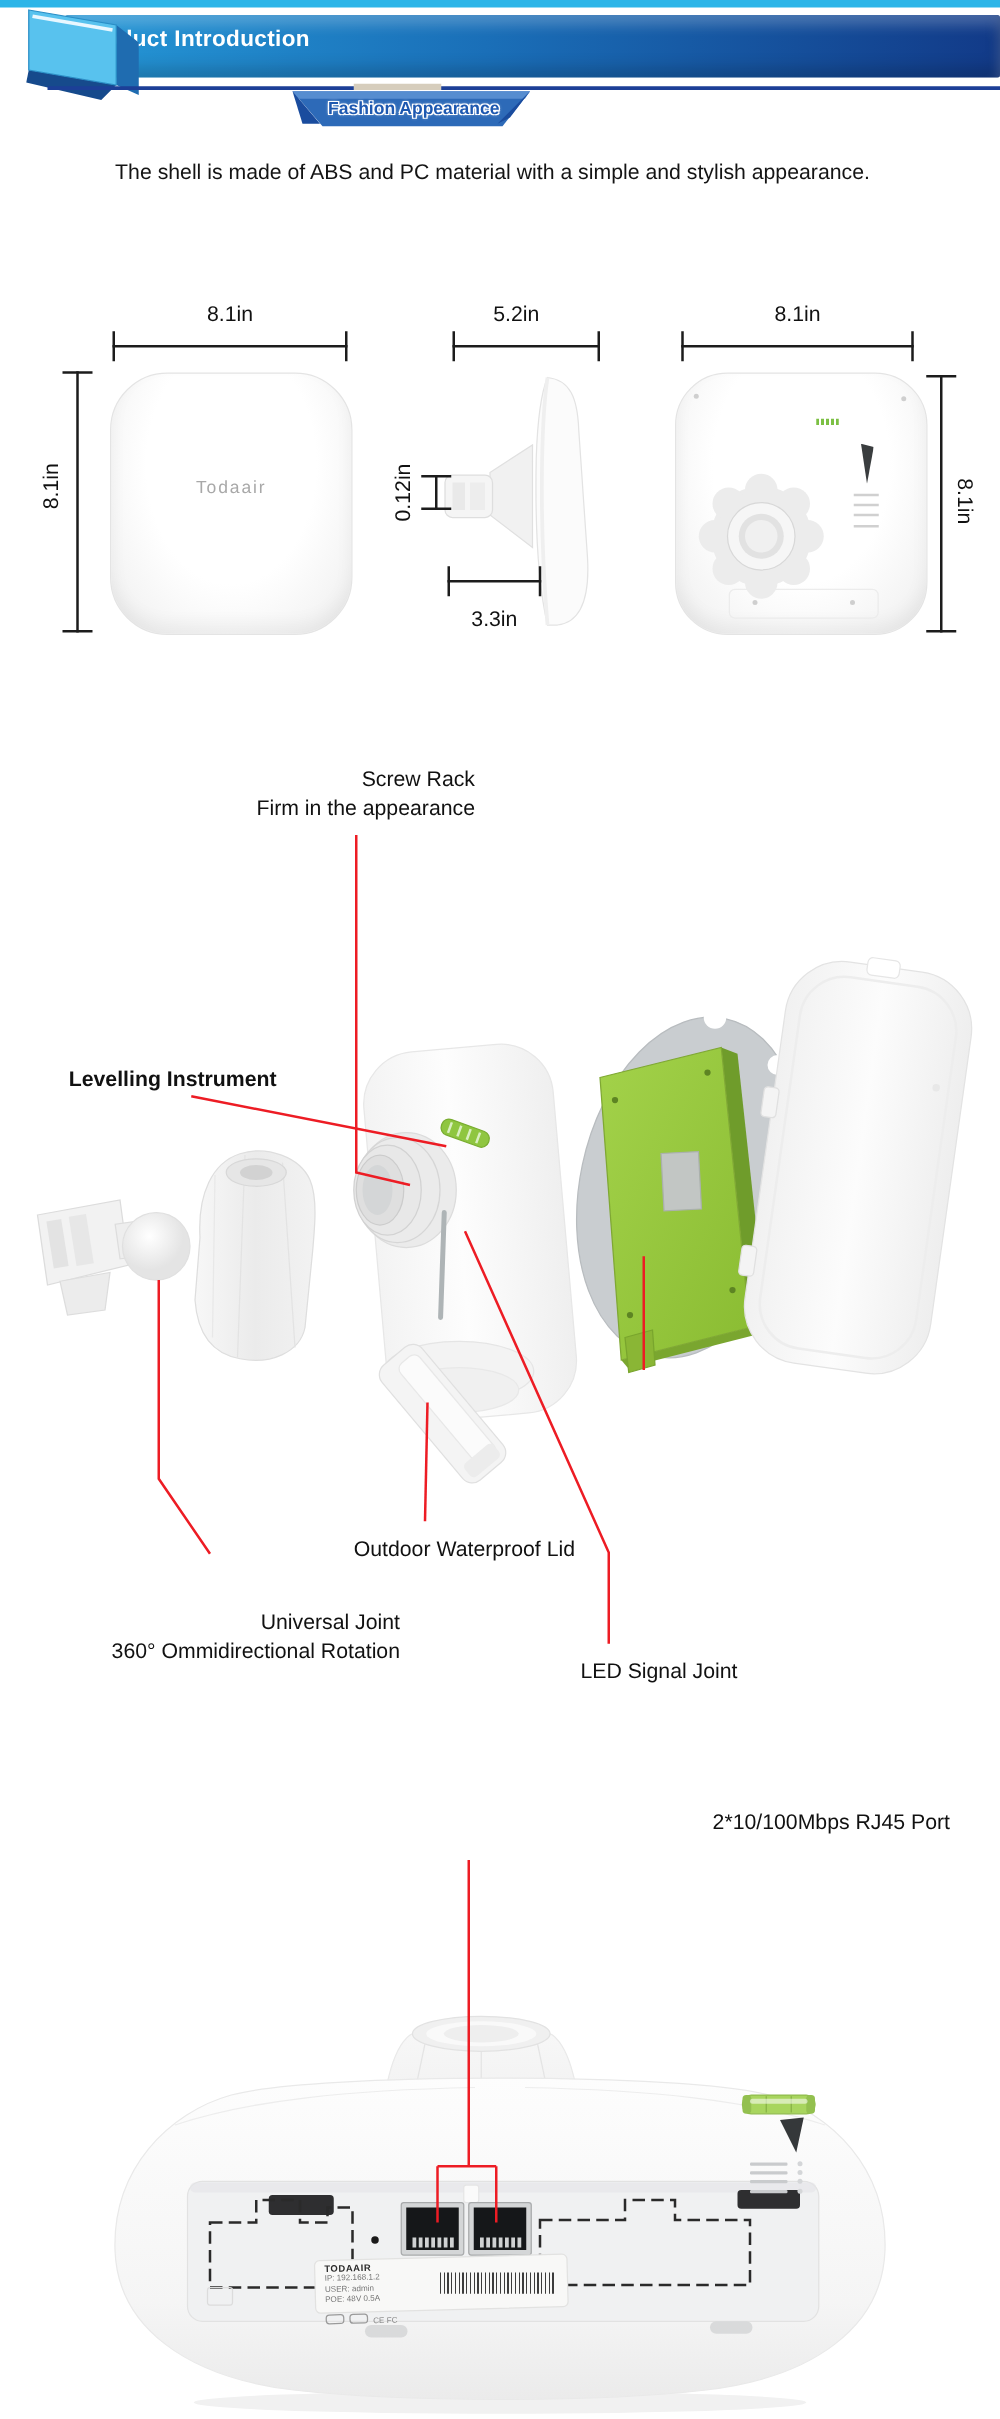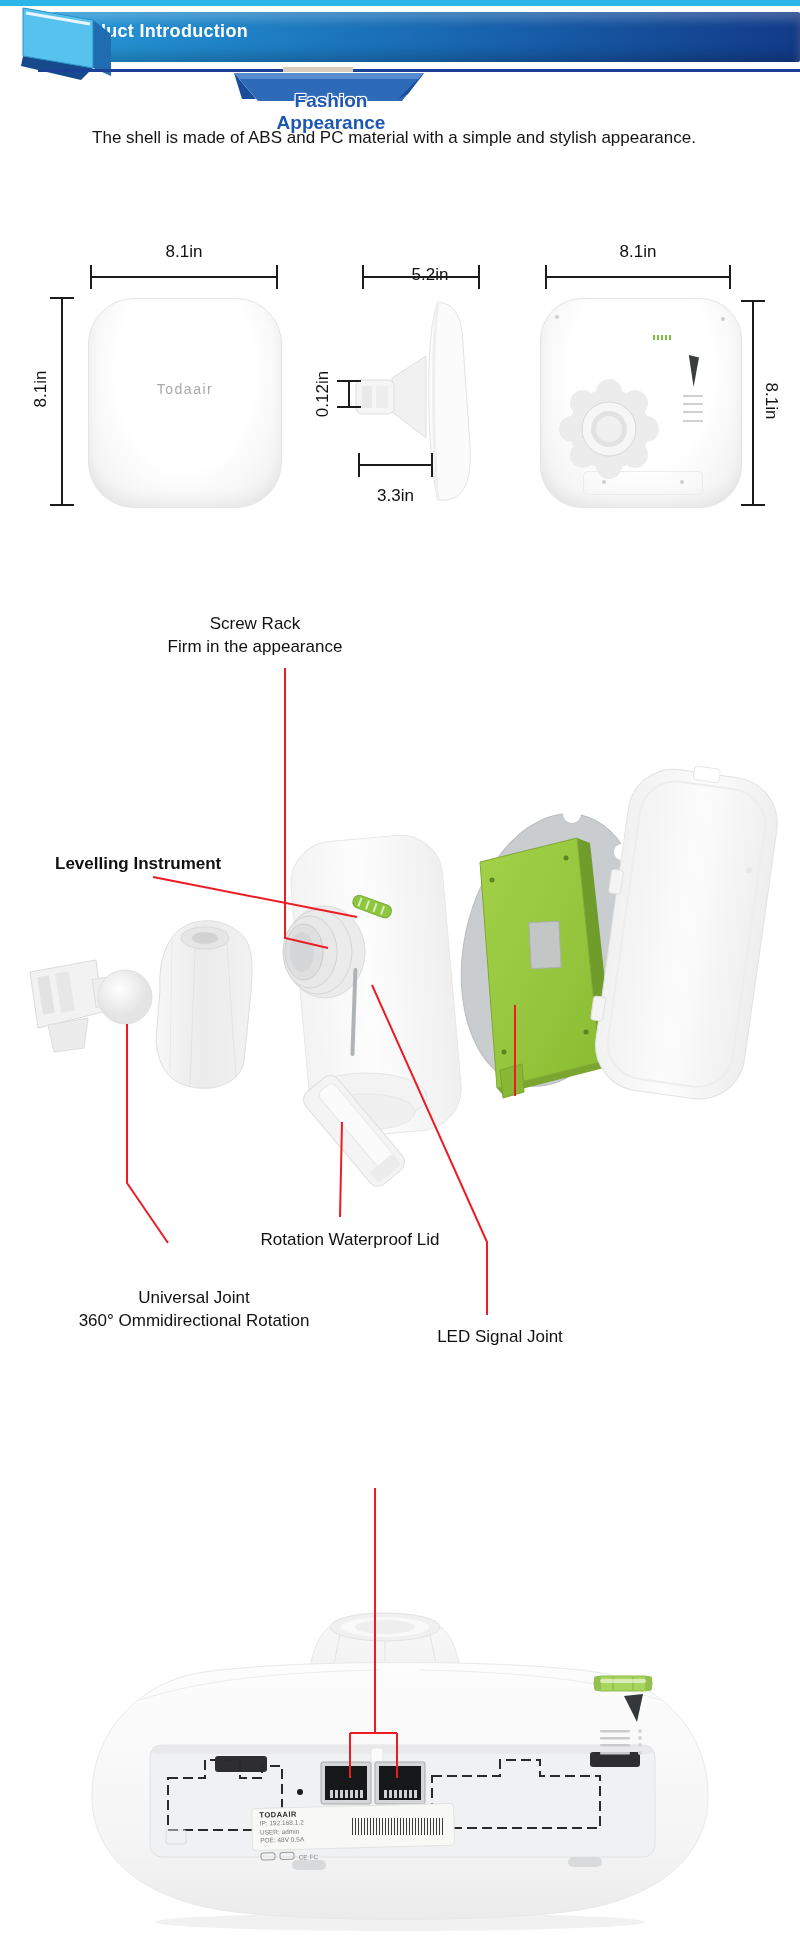--- a/index.html
+++ b/index.html
@@ -8,21 +8,21 @@
   .abs{position:absolute;}
   
   .topbar{left:0;top:0;width:800px;height:6px;background:#2cb5e8;}
   .banner{left:52px;top:12px;width:748px;height:50px;
           background:linear-gradient(90deg,#2597d6 0%,#1a6fb8 45%,#123a88 100%);
           box-shadow:inset 0 8px 10px rgba(255,255,255,.22), inset 0 -8px 12px rgba(0,0,0,.18);
           border-radius:2px;}
   .banner-title{left:64px;top:21px;font-size:18px;font-weight:bold;color:#fff;letter-spacing:.3px;}
   .underline{left:38px;top:69px;width:762px;height:3px;background:#1c3f97;}
   .tanfold{left:283px;top:67px;width:70px;height:5px;background:#d6cdbc;}
-  .ribbon-label{left:240px;top:90px;width:182px;text-align:center;font-size:19px;font-weight:bold;
+  .ribbon-label{left:240px;top:78px;width:182px;text-align:center;font-size:14px;font-weight:bold;
           color:#1d58b0;text-shadow:-1px -1px 0 #fff,1px -1px 0 #fff,-1px 1px 0 #fff,1px 1px 0 #fff,0 0 3px #fff;}
   .intro{left:0;top:128px;width:788px;text-align:center;font-size:17px;color:#141414;}
   
   .dimh{height:2px;background:#1c1c1c;}
   .dimh:before,.dimh:after{content:"";position:absolute;top:-11px;width:2px;height:24px;background:#1c1c1c;}
   .dimh:before{left:0}.dimh:after{right:0}
   .dimv{width:2px;background:#1c1c1c;}
   .dimv:before,.dimv:after{content:"";position:absolute;left:-11px;width:24px;height:2px;background:#1c1c1c;}
   .dimv:before{top:0}.dimv:after{bottom:0}
   .dlabel{font-size:17px;color:#111;text-align:center;}
@@ -35,21 +35,21 @@
   .logo{left:0;top:82px;width:100%;text-align:center;font-size:14px;color:#a8a8a8;letter-spacing:1.5px;}
   .ledbars{left:112px;top:36px;width:18px;height:5px;
            background:repeating-linear-gradient(90deg,#7cc044 0 2px,transparent 2px 4px);}
   .wedge{left:146px;top:56px;width:12px;height:32px;background:#3a3d3f;
          clip-path:polygon(15% 0,100% 8%,55% 100%);}
   .tinyrow{width:20px;height:2px;background:#d0d0d0;}
   .screwdot{width:4px;height:4px;border-radius:50%;background:#cfcfcf;}
   .seam{left:42px;top:172px;width:118px;height:22px;border:1px solid #ececec;border-radius:5px;}
   
   .lbl{font-size:17px;color:#111;line-height:23px;}
-  .center{text-align:center;}
+  .center{text-align:right;}
   
   .sticker-text{font-size:6.5px;color:#777;line-height:8.5px;}
   .sticker-brand{font-size:7.5px;font-weight:bold;color:#2b2b2b;letter-spacing:.5px;line-height:9px;}
   .barcode{left:352px;top:1818px;width:92px;height:17px;
            background:repeating-linear-gradient(90deg,#3c3c3c 0 1px,transparent 1px 3px,#3c3c3c 3px 4px,transparent 4px 6px);}
   .ovalport{display:inline-block;width:13px;height:6px;border:1px solid #9a9a9a;border-radius:3px;margin-right:4px;}
 </style>
 </head>
 <body>
 
@@ -78,21 +78,21 @@
   <div class="abs intro">The shell is made of ABS and PC material with a simple and stylish appearance.</div>
 
   <div class="abs dlabel" style="left:90px;top:242px;width:188px;">8.1in</div>
   <div class="abs dimh" style="left:90px;top:276px;width:188px;"></div>
   <div class="abs dimv" style="left:61px;top:297px;height:209px;"></div>
   <div class="abs dlabel rotccw" style="left:15px;top:379px;width:52px;">8.1in</div>
   <div class="abs device frontdev">
     <div class="abs logo">Todaair</div>
   </div>
 
-  <div class="abs dlabel" style="left:371px;top:242px;width:118px;margin-top:23px;">5.2in</div>
+  <div class="abs dlabel" style="left:354px;top:242px;width:118px;">5.2in</div>
   <div class="abs dimh" style="left:362px;top:276px;width:118px;"></div>
   <svg class="abs" style="left:330px;top:296px;" width="152" height="212" viewBox="0 0 152 212">
     <path d="M108,6 C126,8 132,22 133,48 L140,150 C142,185 134,202 116,204 L108,204 C100,170 98,120 99,70 C100,40 103,18 108,6 Z" fill="#fbfbfb" stroke="#e3e3e3"></path>
     <path d="M108,6 C103,40 101,120 108,204" fill="none" stroke="#efefef" stroke-width="3"></path>
     <polygon points="62,82 96,60 96,142 62,116" fill="#f1f1f1" stroke="#e0e0e0"></polygon>
     <rect x="26" y="84" width="38" height="34" rx="6" fill="#f5f5f5" stroke="#dedede"></rect>
     <rect x="32" y="90" width="10" height="22" fill="#e9e9e9"></rect>
     <rect x="46" y="90" width="12" height="22" fill="#ededed"></rect>
   </svg>
   <div class="abs dimv" style="left:348px;top:380px;height:28px;"></div>
@@ -241,27 +241,28 @@
       <path d="M127,424 L127,583 L168,643"></path>
       <path d="M372,385 L487,642 L487,715"></path>
     </g>
   </svg>
 
   <div class="abs lbl center" style="left:130px;top:612px;width:250px;">
     <div>Screw Rack</div>
     <div>Firm in the appearance</div>
   </div>
   <div class="abs lbl" style="left:55px;top:852px;font-weight:bold;">Levelling Instrument</div>
-  <div class="abs lbl center" style="left:240px;top:1228px;width:220px;">Rotation Waterproof Lid</div>
+  <div class="abs lbl center" style="left:240px;top:1228px;width:220px;">Outdoor Waterproof Lid</div>
   <div class="abs lbl center" style="left:68px;top:1258px;width:252px;margin-top:28px;">
     <div>Universal Joint</div>
     <div>360° Ommidirectional Rotation</div>
   </div>
   <div class="abs lbl center" style="left:410px;top:1325px;width:180px;">LED Signal Joint</div>
 
+  <div class="abs lbl center" style="left:0;top:1446px;width:760px;">2*10/100Mbps RJ45 Port</div>
 
   <svg class="abs" style="left:0;top:1400px;" width="800" height="535" viewBox="0 0 800 535">
     <defs>
       <linearGradient id="devGrad" x1="0" y1="0" x2="0" y2="1">
           <stop offset="0%" stop-color="#fdfdfd"></stop>
           <stop offset="70%" stop-color="#f5f5f5"></stop>
           <stop offset="100%" stop-color="#ebebeb"></stop>
         </linearGradient>
       <linearGradient id="knobGrad2" x1="0" y1="0" x2="0" y2="1">
           <stop offset="0%" stop-color="#f8f8f8"></stop>

